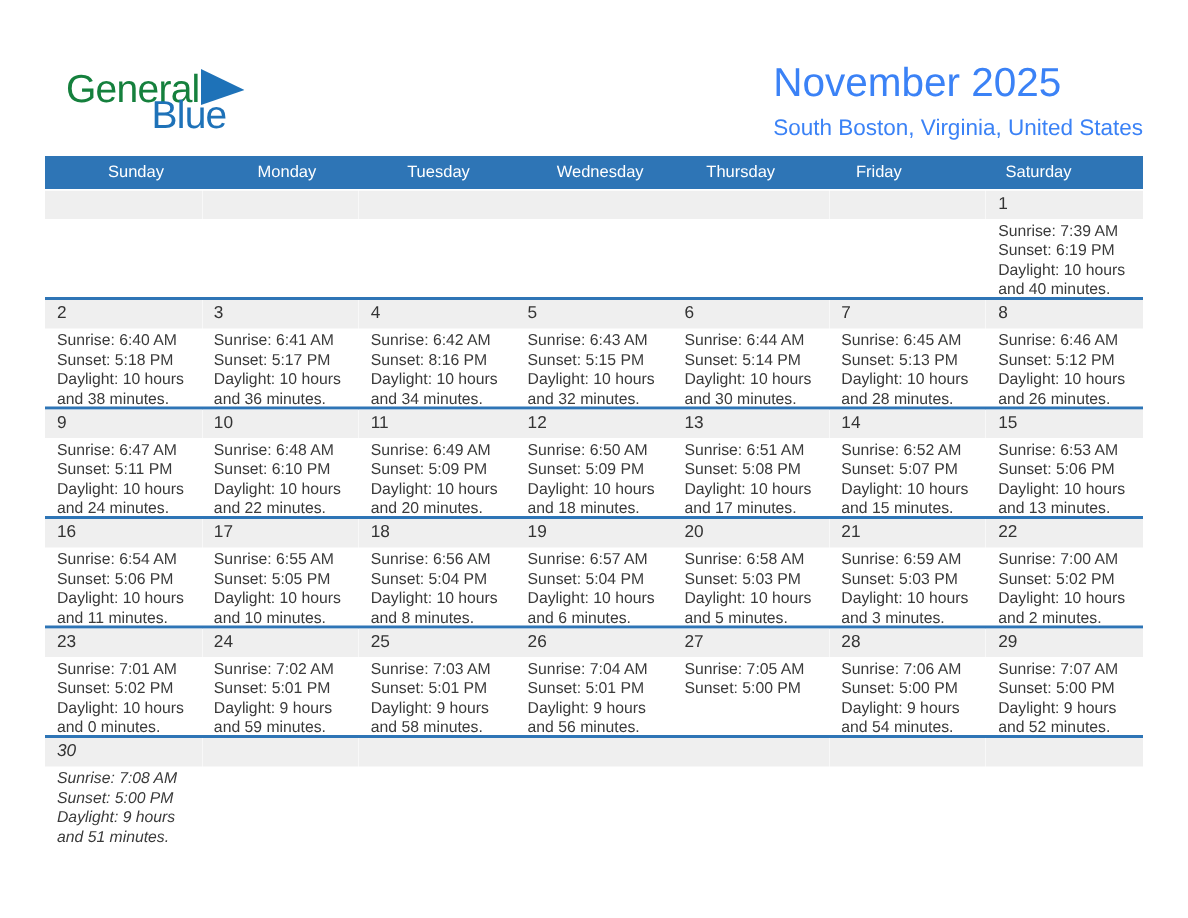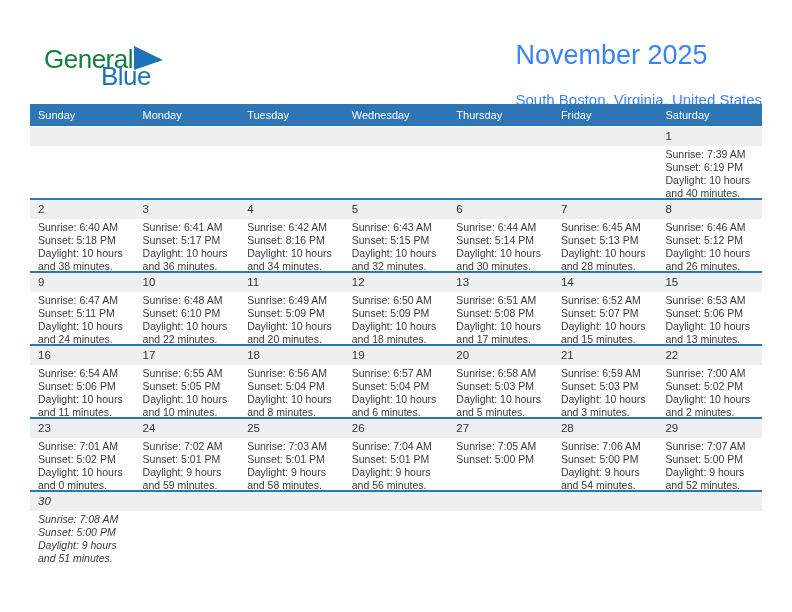--- a/index.html
+++ b/index.html
@@ -19,25 +19,25 @@
   .logo-general { font-size:26px; color:#15803d; letter-spacing:-0.5px; }
   .logo-triangle {
     display:inline-block; width:29px; height:24px; background:var(--logo-blue);
     clip-path:polygon(0 0, 100% 58%, 0 100%); vertical-align:top; margin-left:1px;
   }
   .logo-blue { font-size:26px; color:var(--logo-blue); letter-spacing:-0.5px; margin:-9px 0 0 57px; }
 
   
   .title-block { position:absolute; right:30px; top:40px; text-align:left; color:#3b82f6; }
   .title-main { font-size:27px; }
-  .title-sub { font-size:15px; margin-top:20px; }
+  .title-sub { font-size:15px; margin-top:6px; }
 
   
   .calendar { position:absolute; left:30px; top:104px; width:732px; }
-  .day-header-row { display:flex; background:var(--blue); height:22px; }
+  .day-header-row { display:flex; background:var(--blue); height:22px;padding-left:34px; }
   .day-header {
     flex:1 1 0; color:#ffffff; font-size:11px; line-height:22px;
     padding-left:8px; box-sizing:border-box; overflow:hidden; white-space:nowrap;
   }
   .calendar-body { margin-top:1px; }
   .week-row {
     display:flex; height:73px; box-sizing:border-box;
     border-bottom:2px solid var(--blue);
   }
   .week-row.last { border-bottom:none;font-style:italic; }

